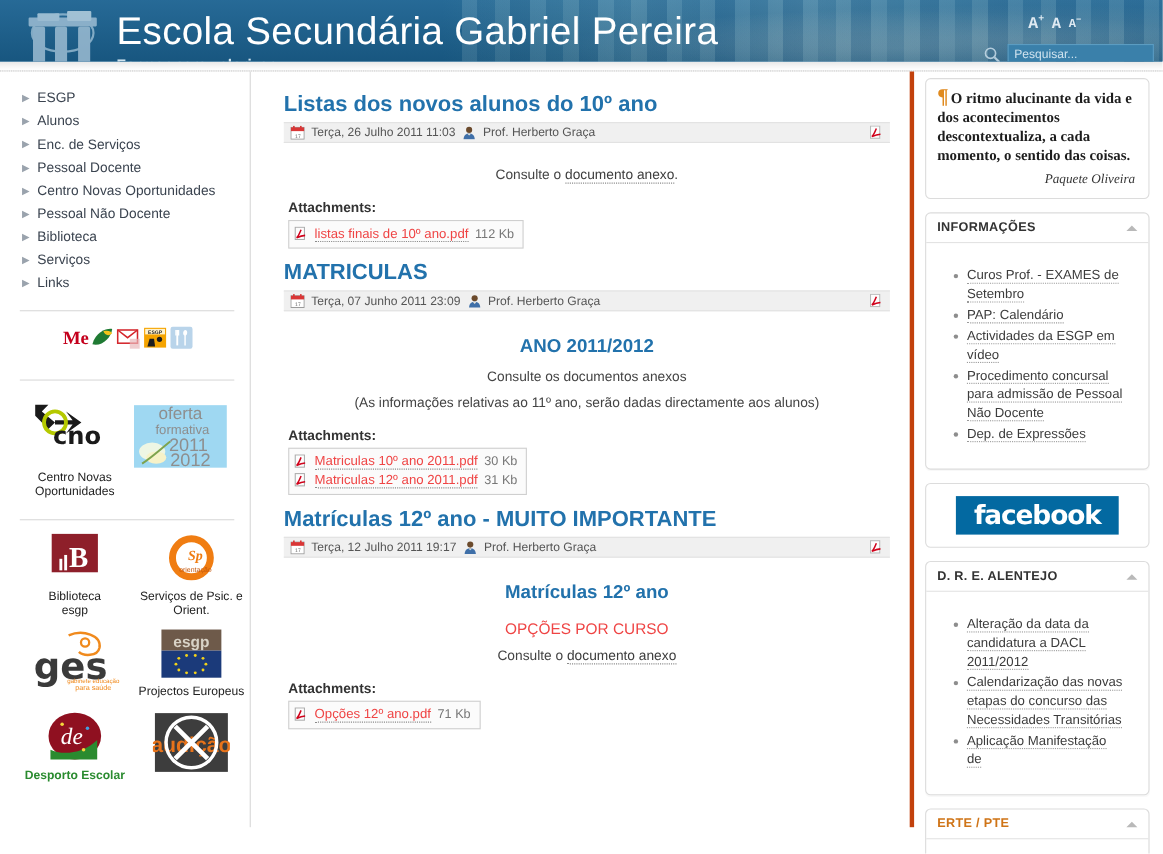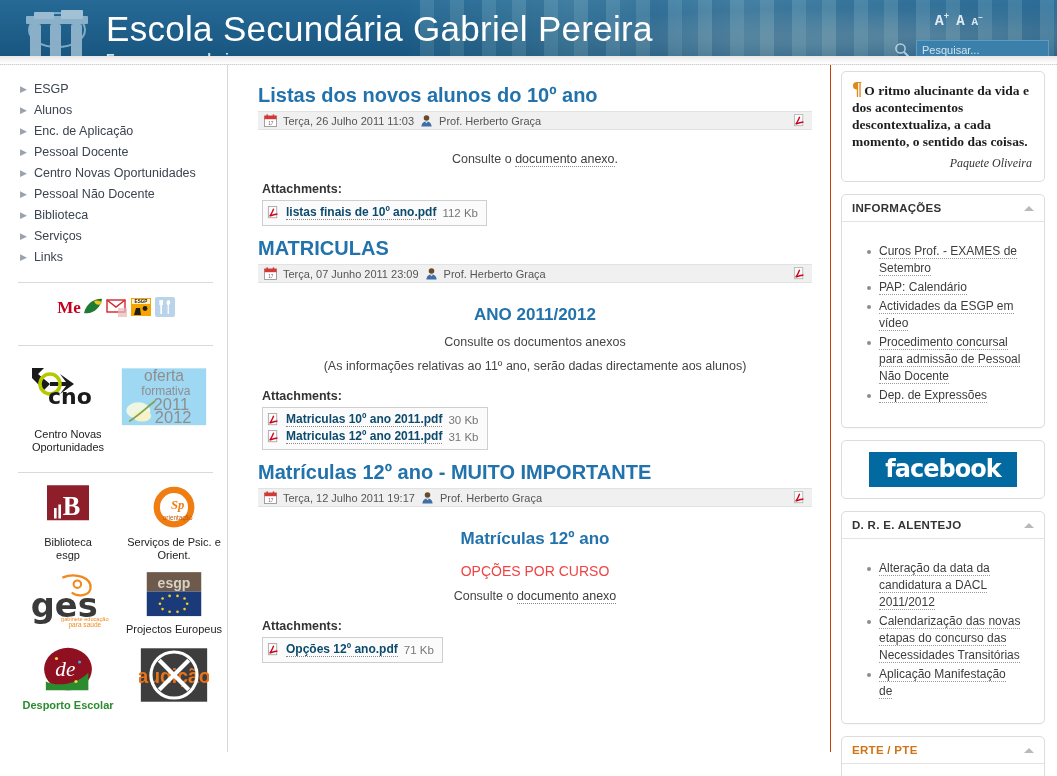--- a/index.html
+++ b/index.html
@@ -125,21 +125,21 @@
   #left-col {
     width: 228px;
     flex: 0 0 228px;
     padding: 14px 10px 0 14px;
     border-right: 1px solid #d8d8d8;
     height: 687px;
   }
   #center-col {
     flex: 1 1 auto;
     padding: 8px 18px 0 30px;
-    border-right: 1px solid #c2410c;
+    border-right: 4px solid #c2410c;
     height: 687px;
     overflow: hidden;
   }
   #right-col {
     width: 226px;
     flex: 0 0 226px;
     padding: 6px 12px 0 10px;
     height: 687px;
   }
 
@@ -226,21 +226,21 @@
     border:1px solid #cfcfcf;
     background:#fbfbfb;
     padding: 3px 8px 4px 4px;
   }
   .attach-row {
     display:flex; align-items:center; gap:6px;
     padding: 1px 0;
     font-size: 12px;
   }
   .attach-name {
-    font-weight:700; color:#0c4a6e;
+    font-weight:400; color:#ef4444;
     border-bottom: 1px dotted #8a8a8a;
     text-decoration:none;
   }
   .attach-size { color:#777; font-size:11.5px; }
 
   
   .rmod {
     background:#ffffff;
     border:1px solid #dcdcdc;
     border-radius: 5px;
@@ -370,21 +370,21 @@
       <li>
           <span class="arrow">▶</span>
           <a href="#">ESGP</a>
         </li>
       <li>
           <span class="arrow">▶</span>
           <a href="#">Alunos</a>
         </li>
       <li>
           <span class="arrow">▶</span>
-          <a href="#">Enc. de Aplicação</a>
+          <a href="#">Enc. de Serviços</a>
         </li>
       <li>
           <span class="arrow">▶</span>
           <a href="#">Pessoal Docente</a>
         </li>
       <li>
           <span class="arrow">▶</span>
           <a href="#">Centro Novas Oportunidades</a>
         </li>
       <li>

